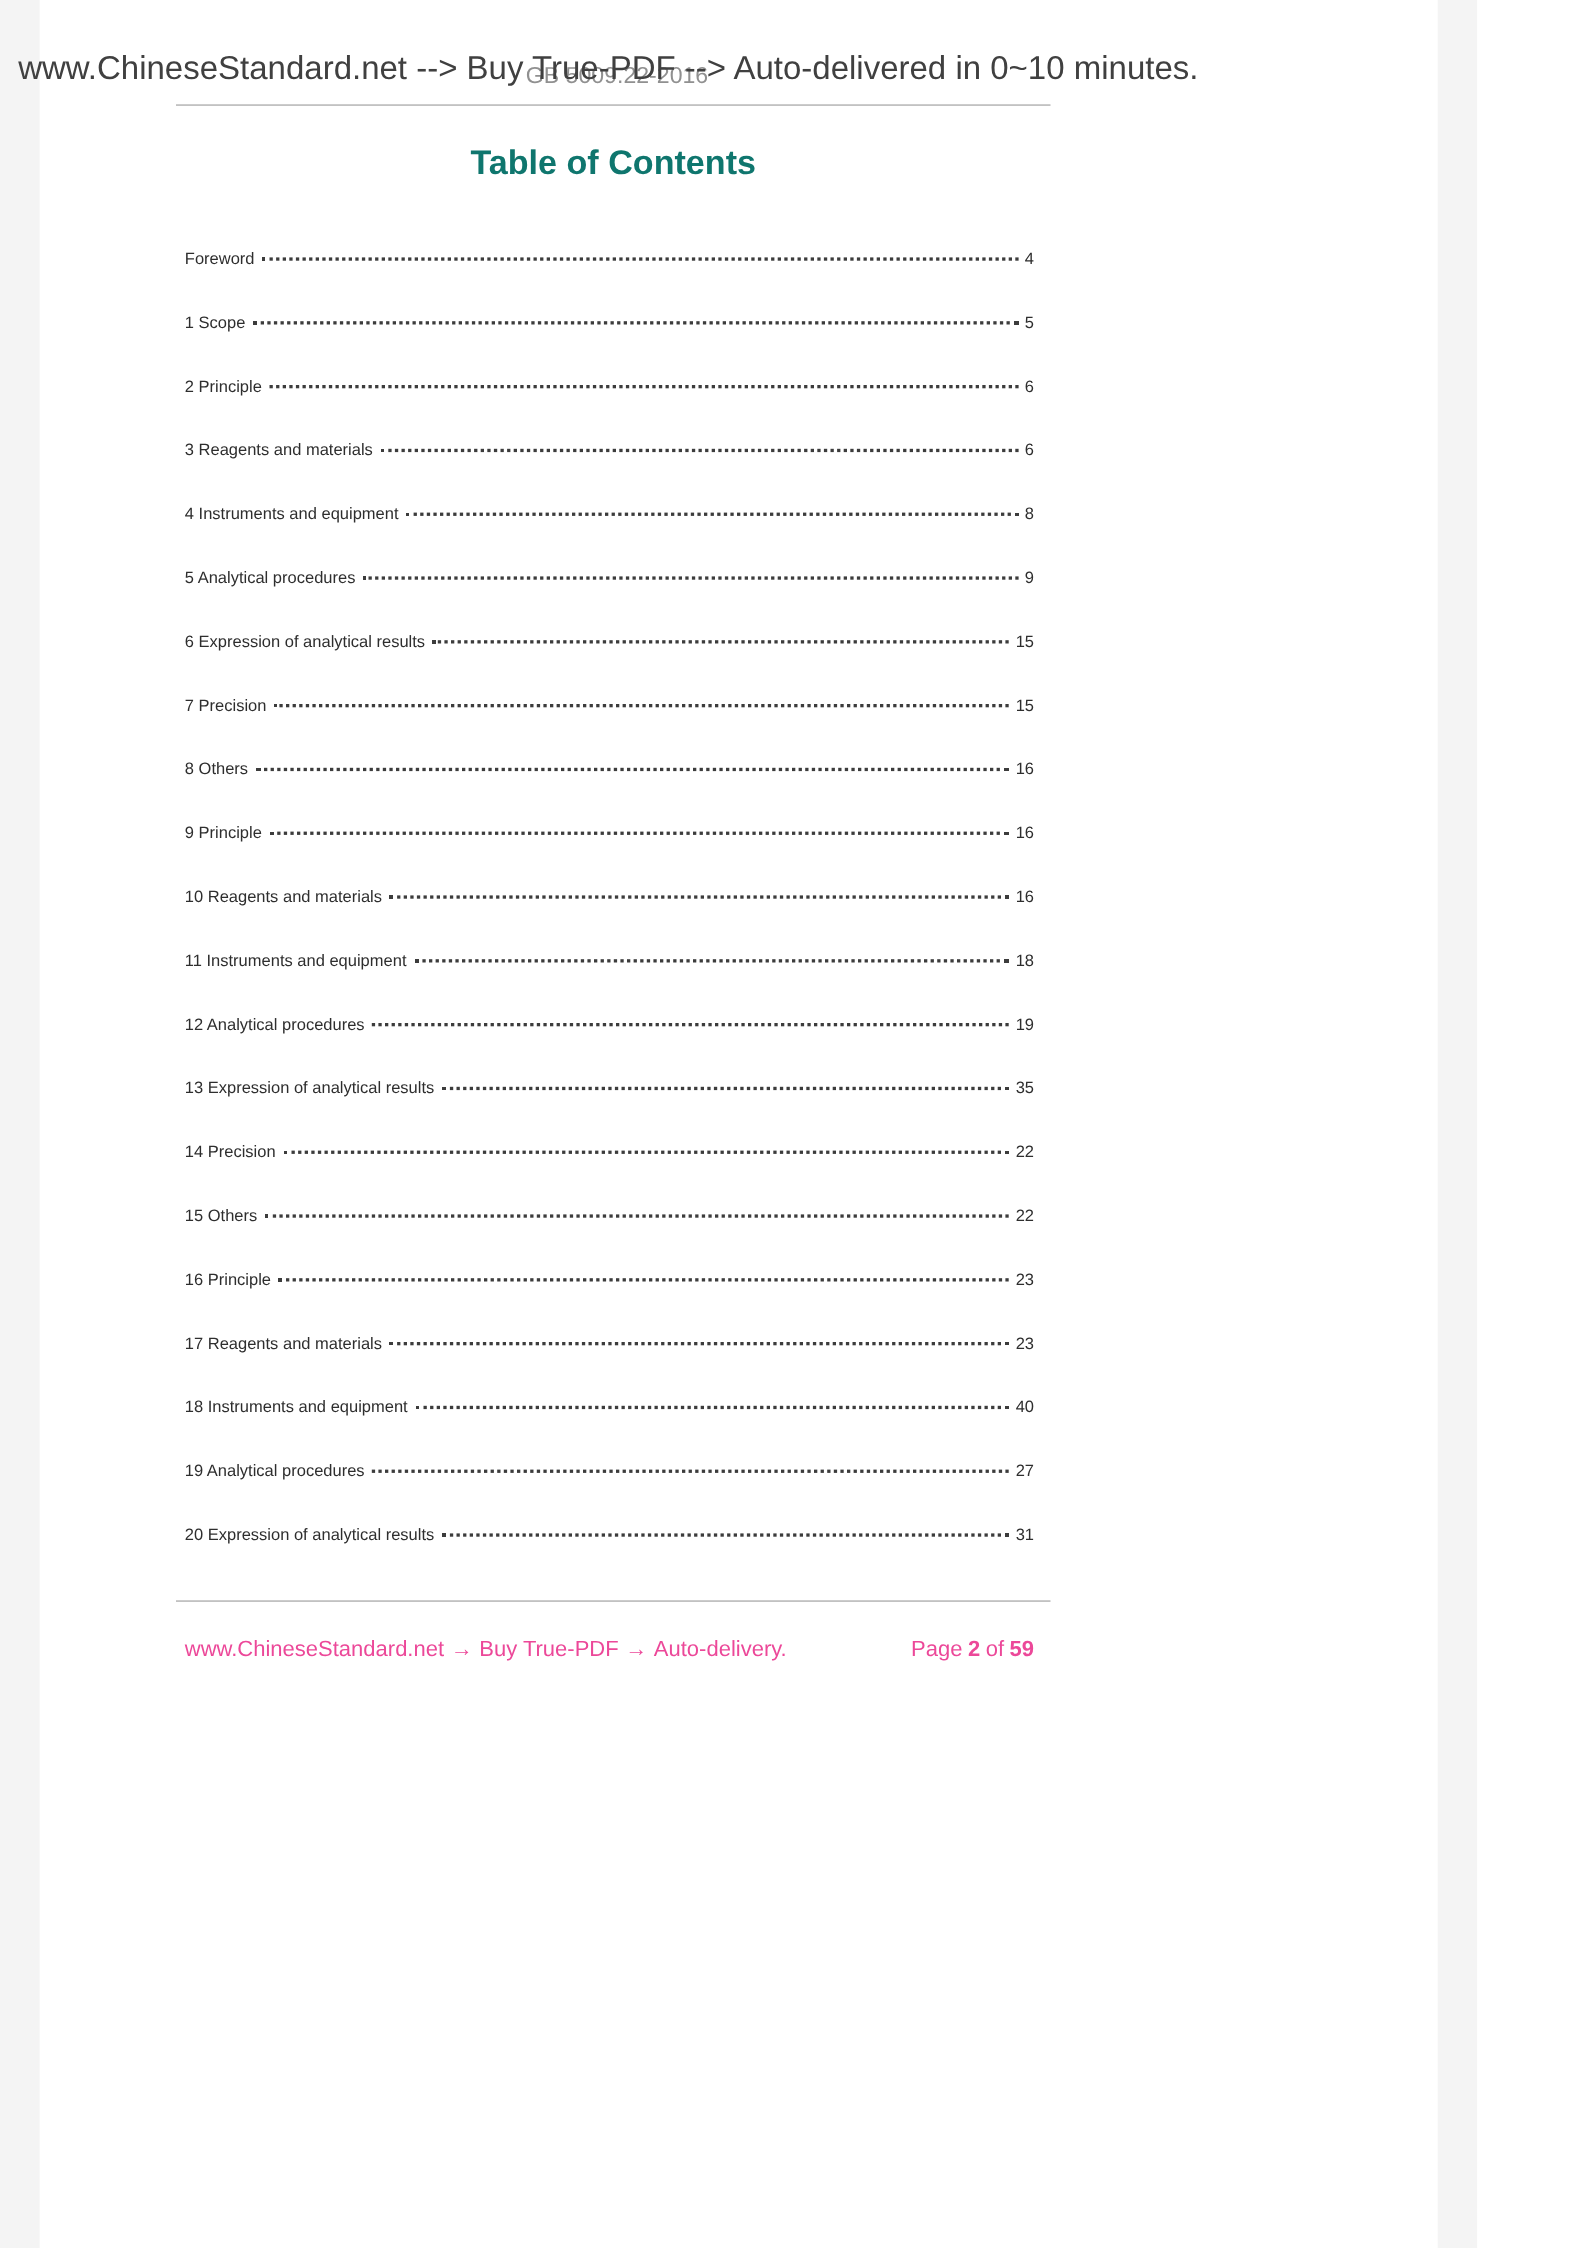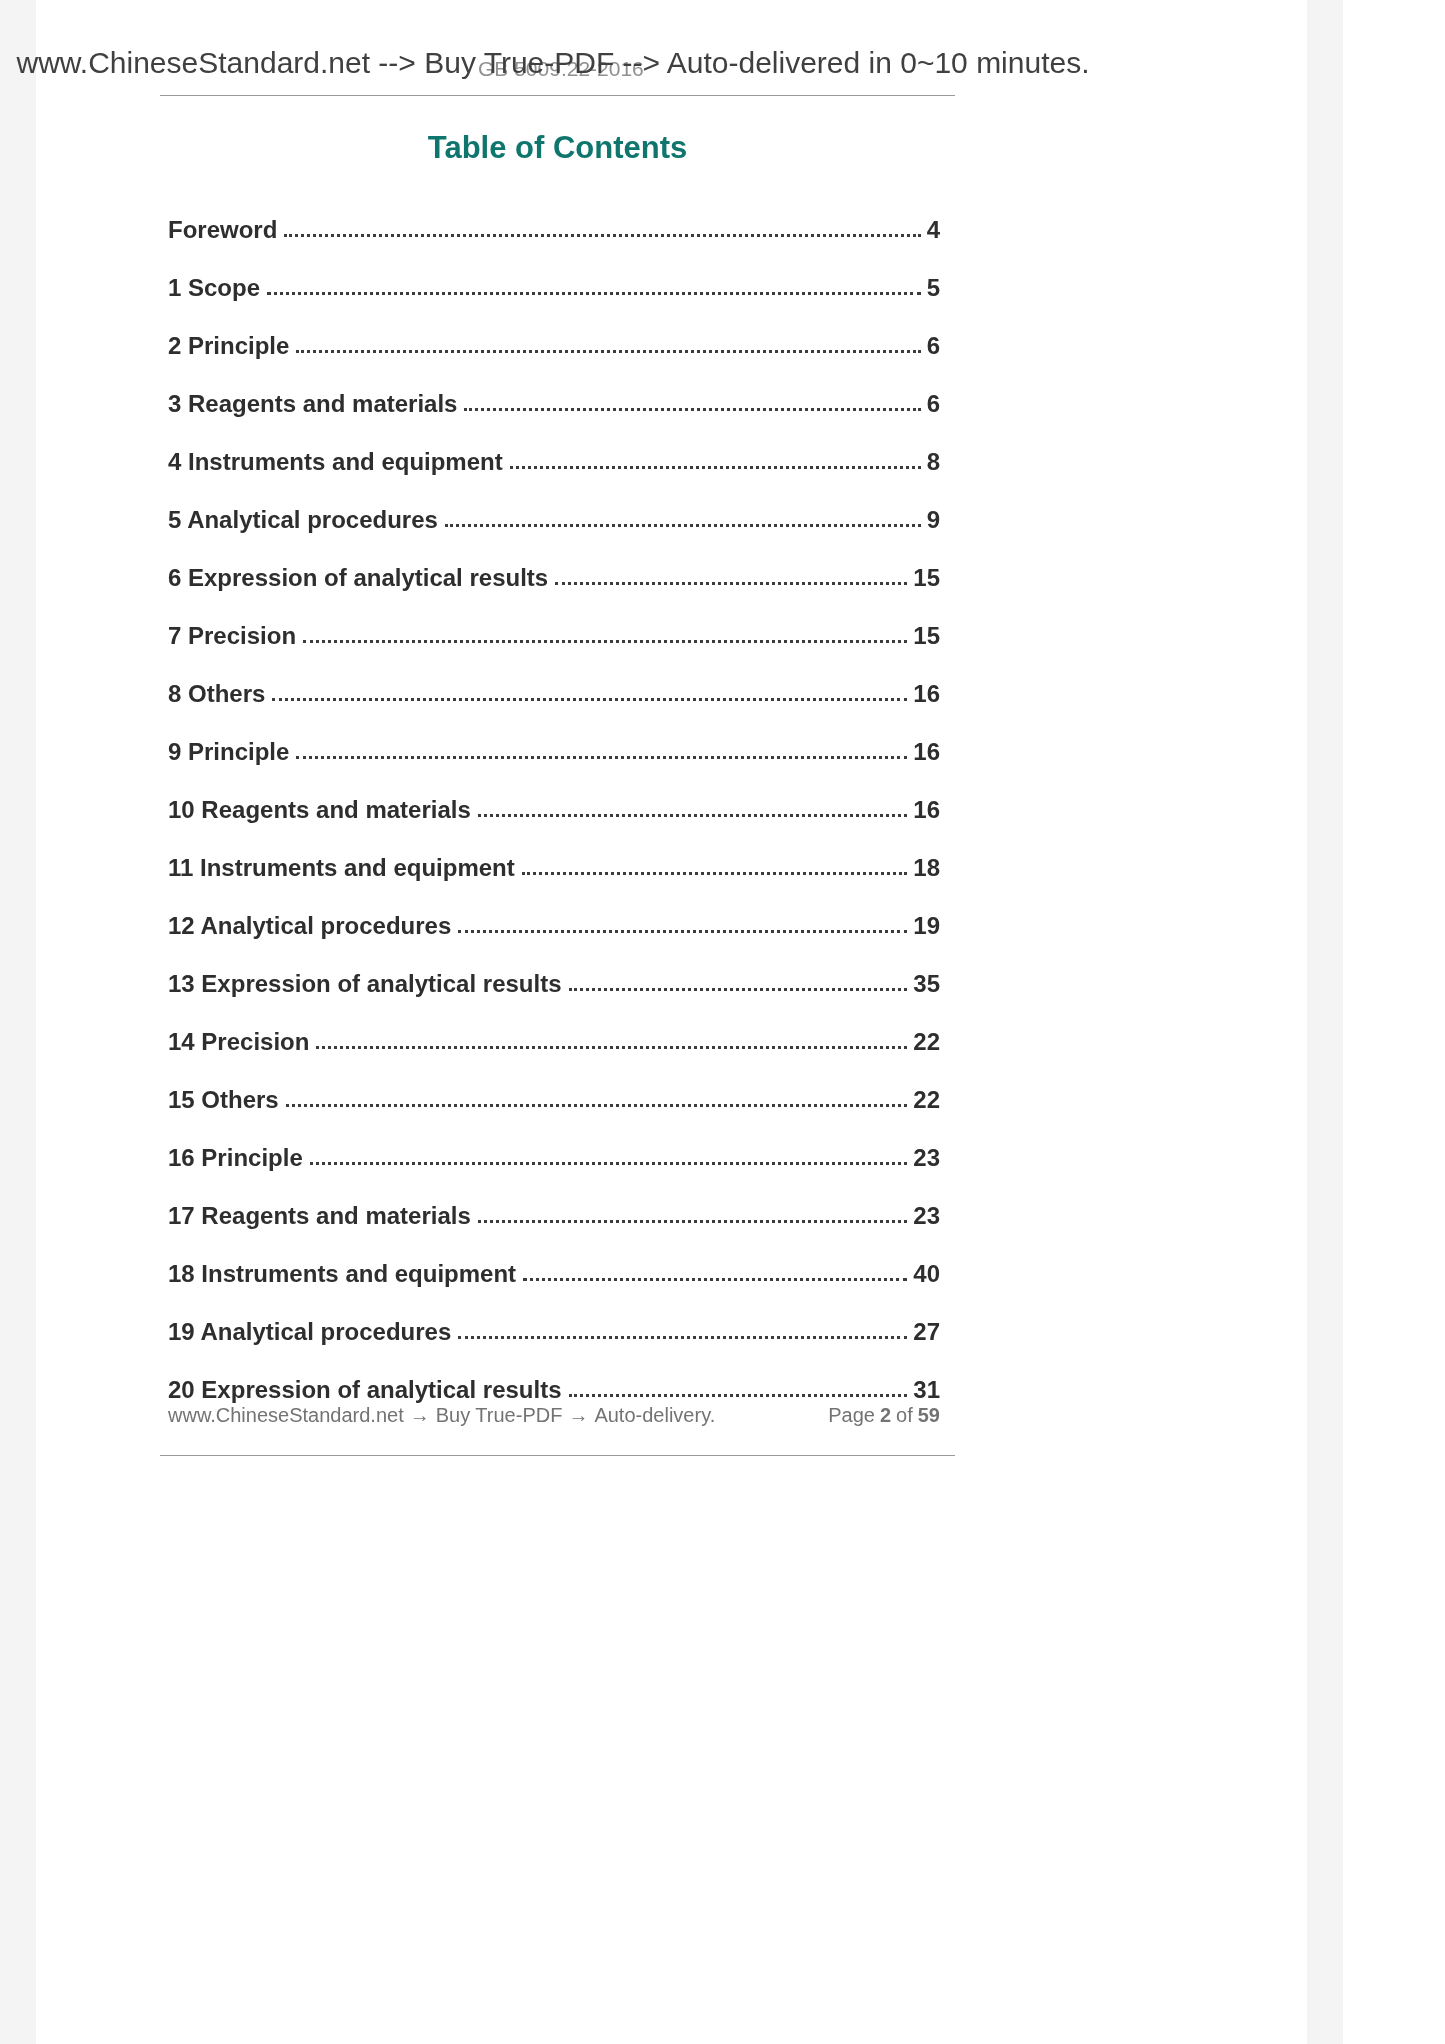--- a/index.html
+++ b/index.html
@@ -73,49 +73,48 @@
     top: 186px;
     left: 160px;
     width: 795px;
   }
   .toc-row {
     display: flex;
     align-items: flex-end;
     height: 58px;
     padding: 0 15px 0 8px;
     box-sizing: border-box;
-    font-size: 24px;
+    font-size: 15px;
     color: #2e2e2e;
     cursor: pointer;
-    font-weight: bold;
   }
   .toc-label {
     white-space: nowrap;
   }
   .toc-dots {
     flex: 1;
     border-bottom: 3px dotted #3c3c3c;
     margin: 0 6px 7px 7px;
     min-width: 20px;
   }
   .toc-page {
     white-space: nowrap;
   }
 
   
   .footer-bar {
     position: absolute;
-    top: 1404px;
+    top: 1488px;
     left: 160px;
     width: 795px;
     display: flex;
     justify-content: space-between;
     align-items: baseline;
     font-size: 20px;
-    color: #737373;
+    color: #ec4899;
     padding: 0 15px 0 8px;
     box-sizing: border-box;
   }
   .footer-left span { margin-right: 6px; }
   .footer-page span { margin-left: 5px; }
   .footer-page .bold { font-weight: bold; }
 </style>
 </head>
 <body>
 

